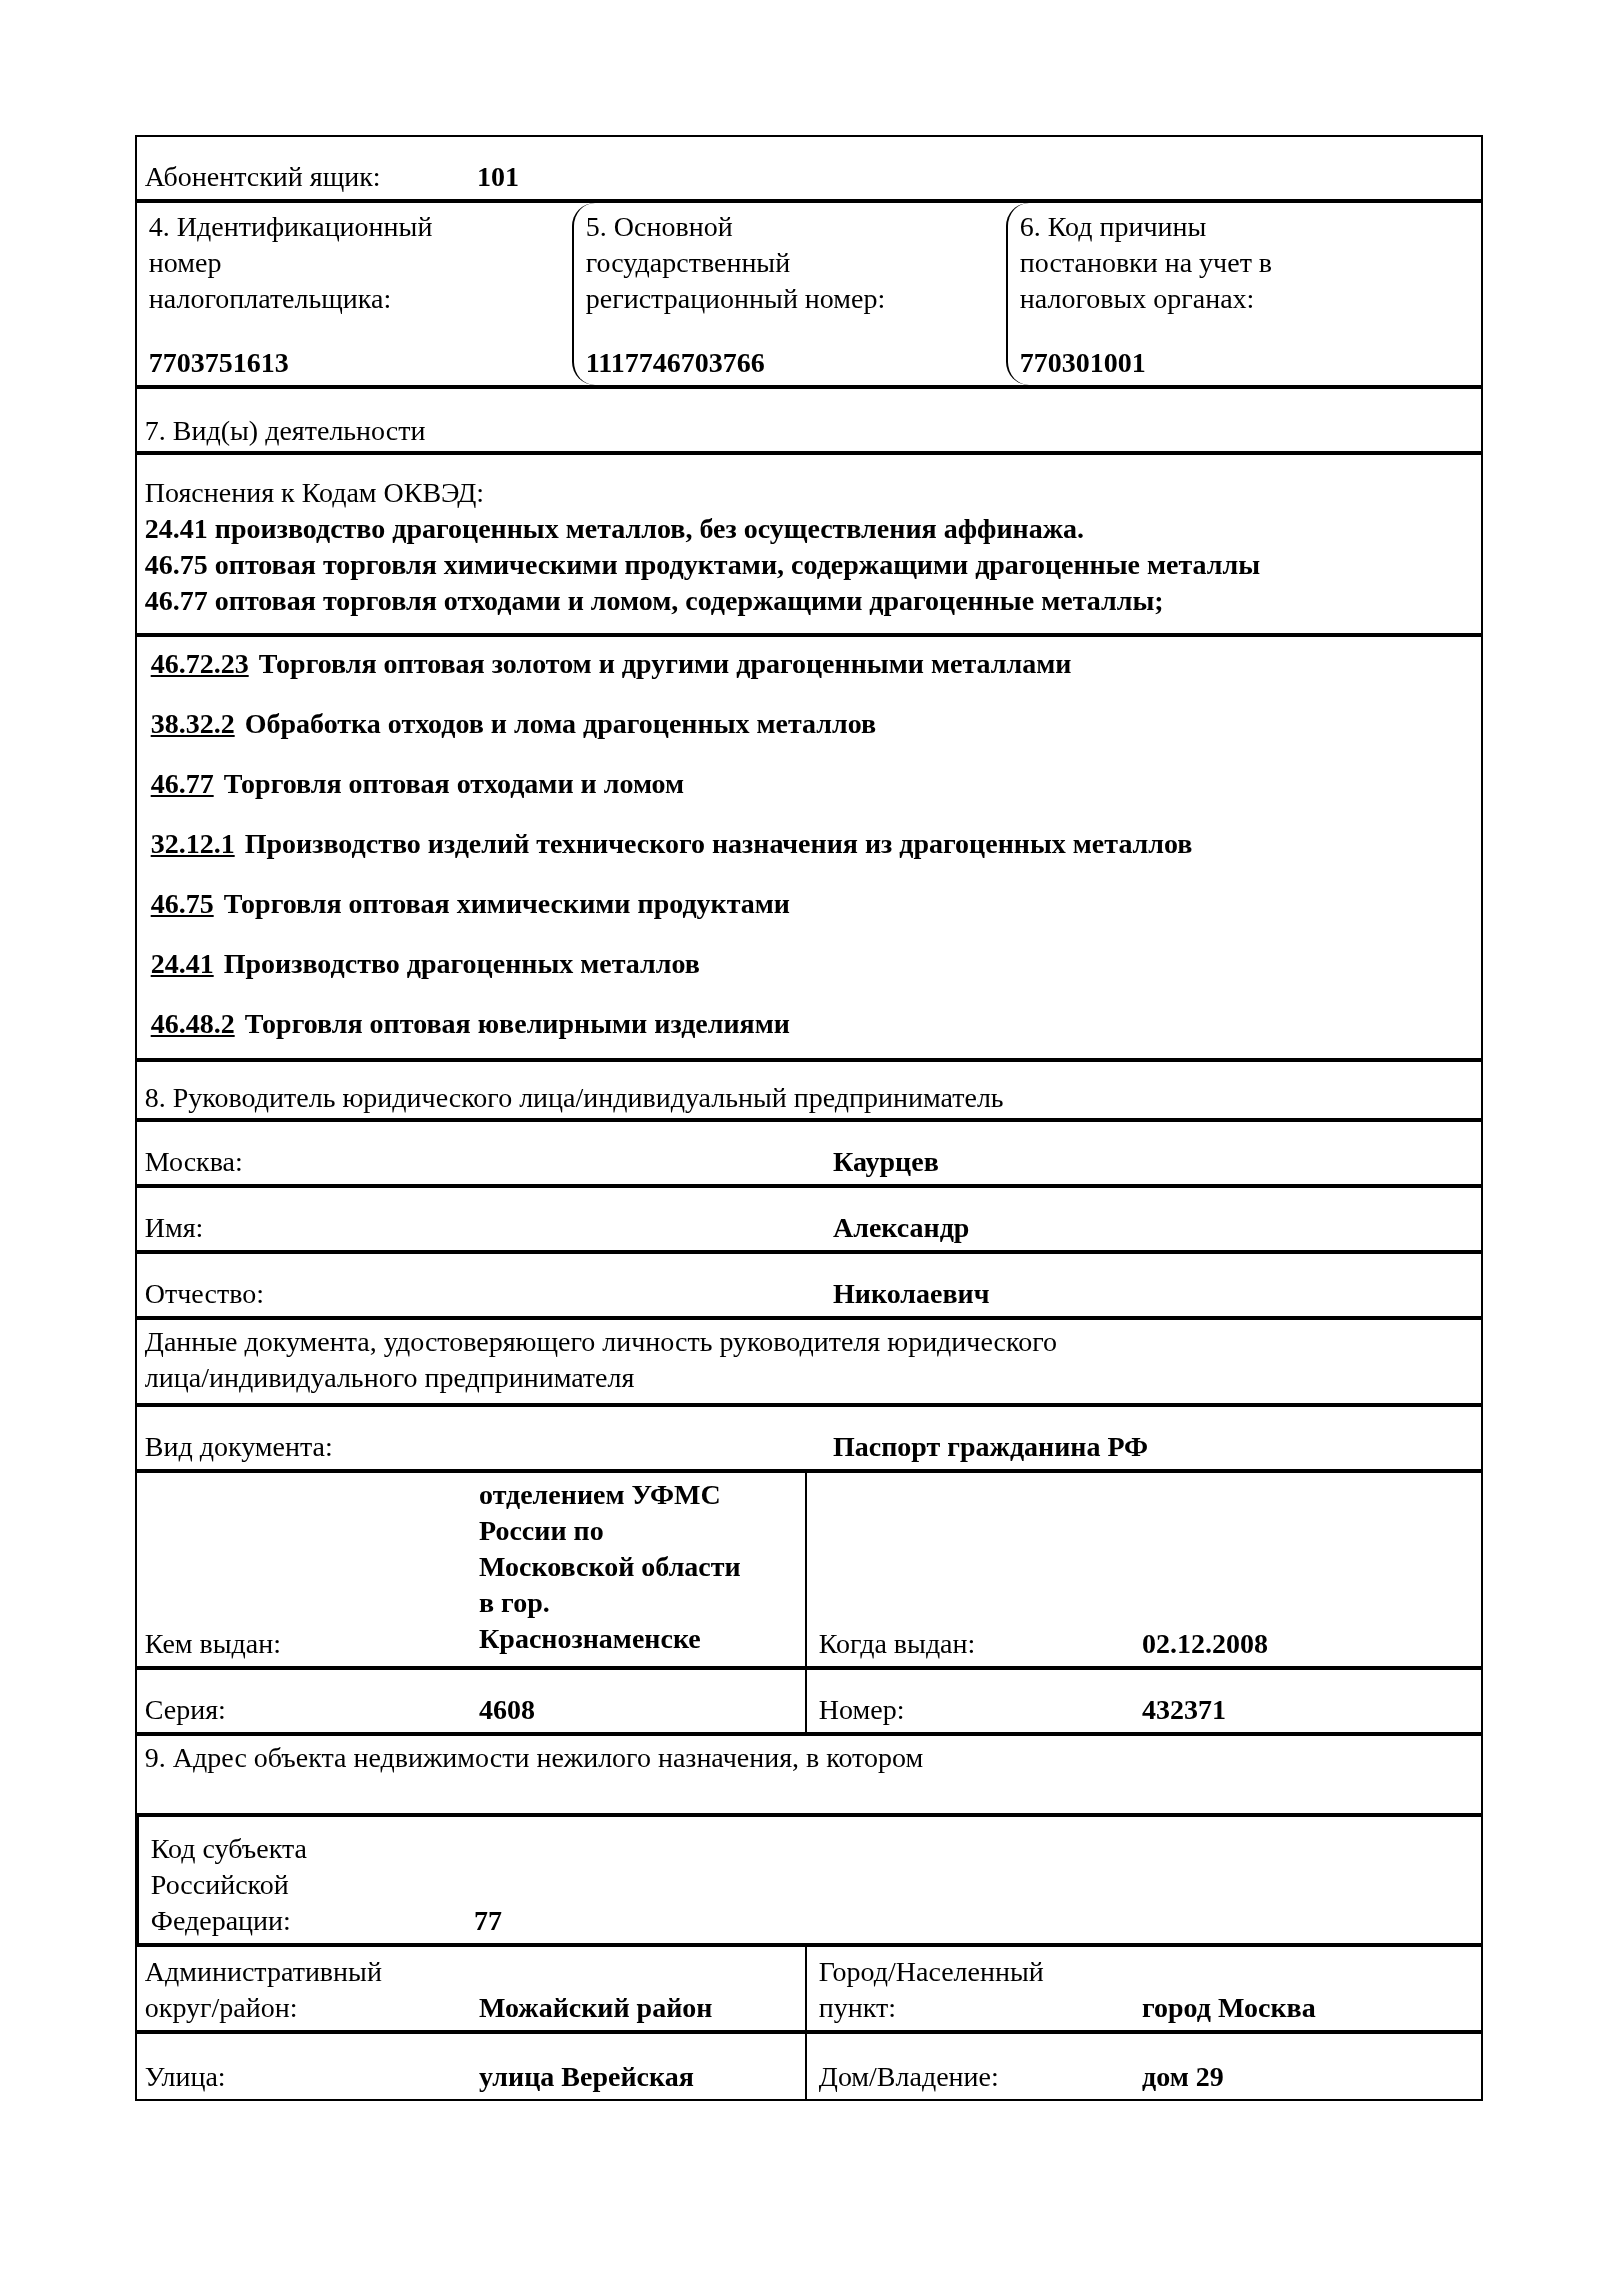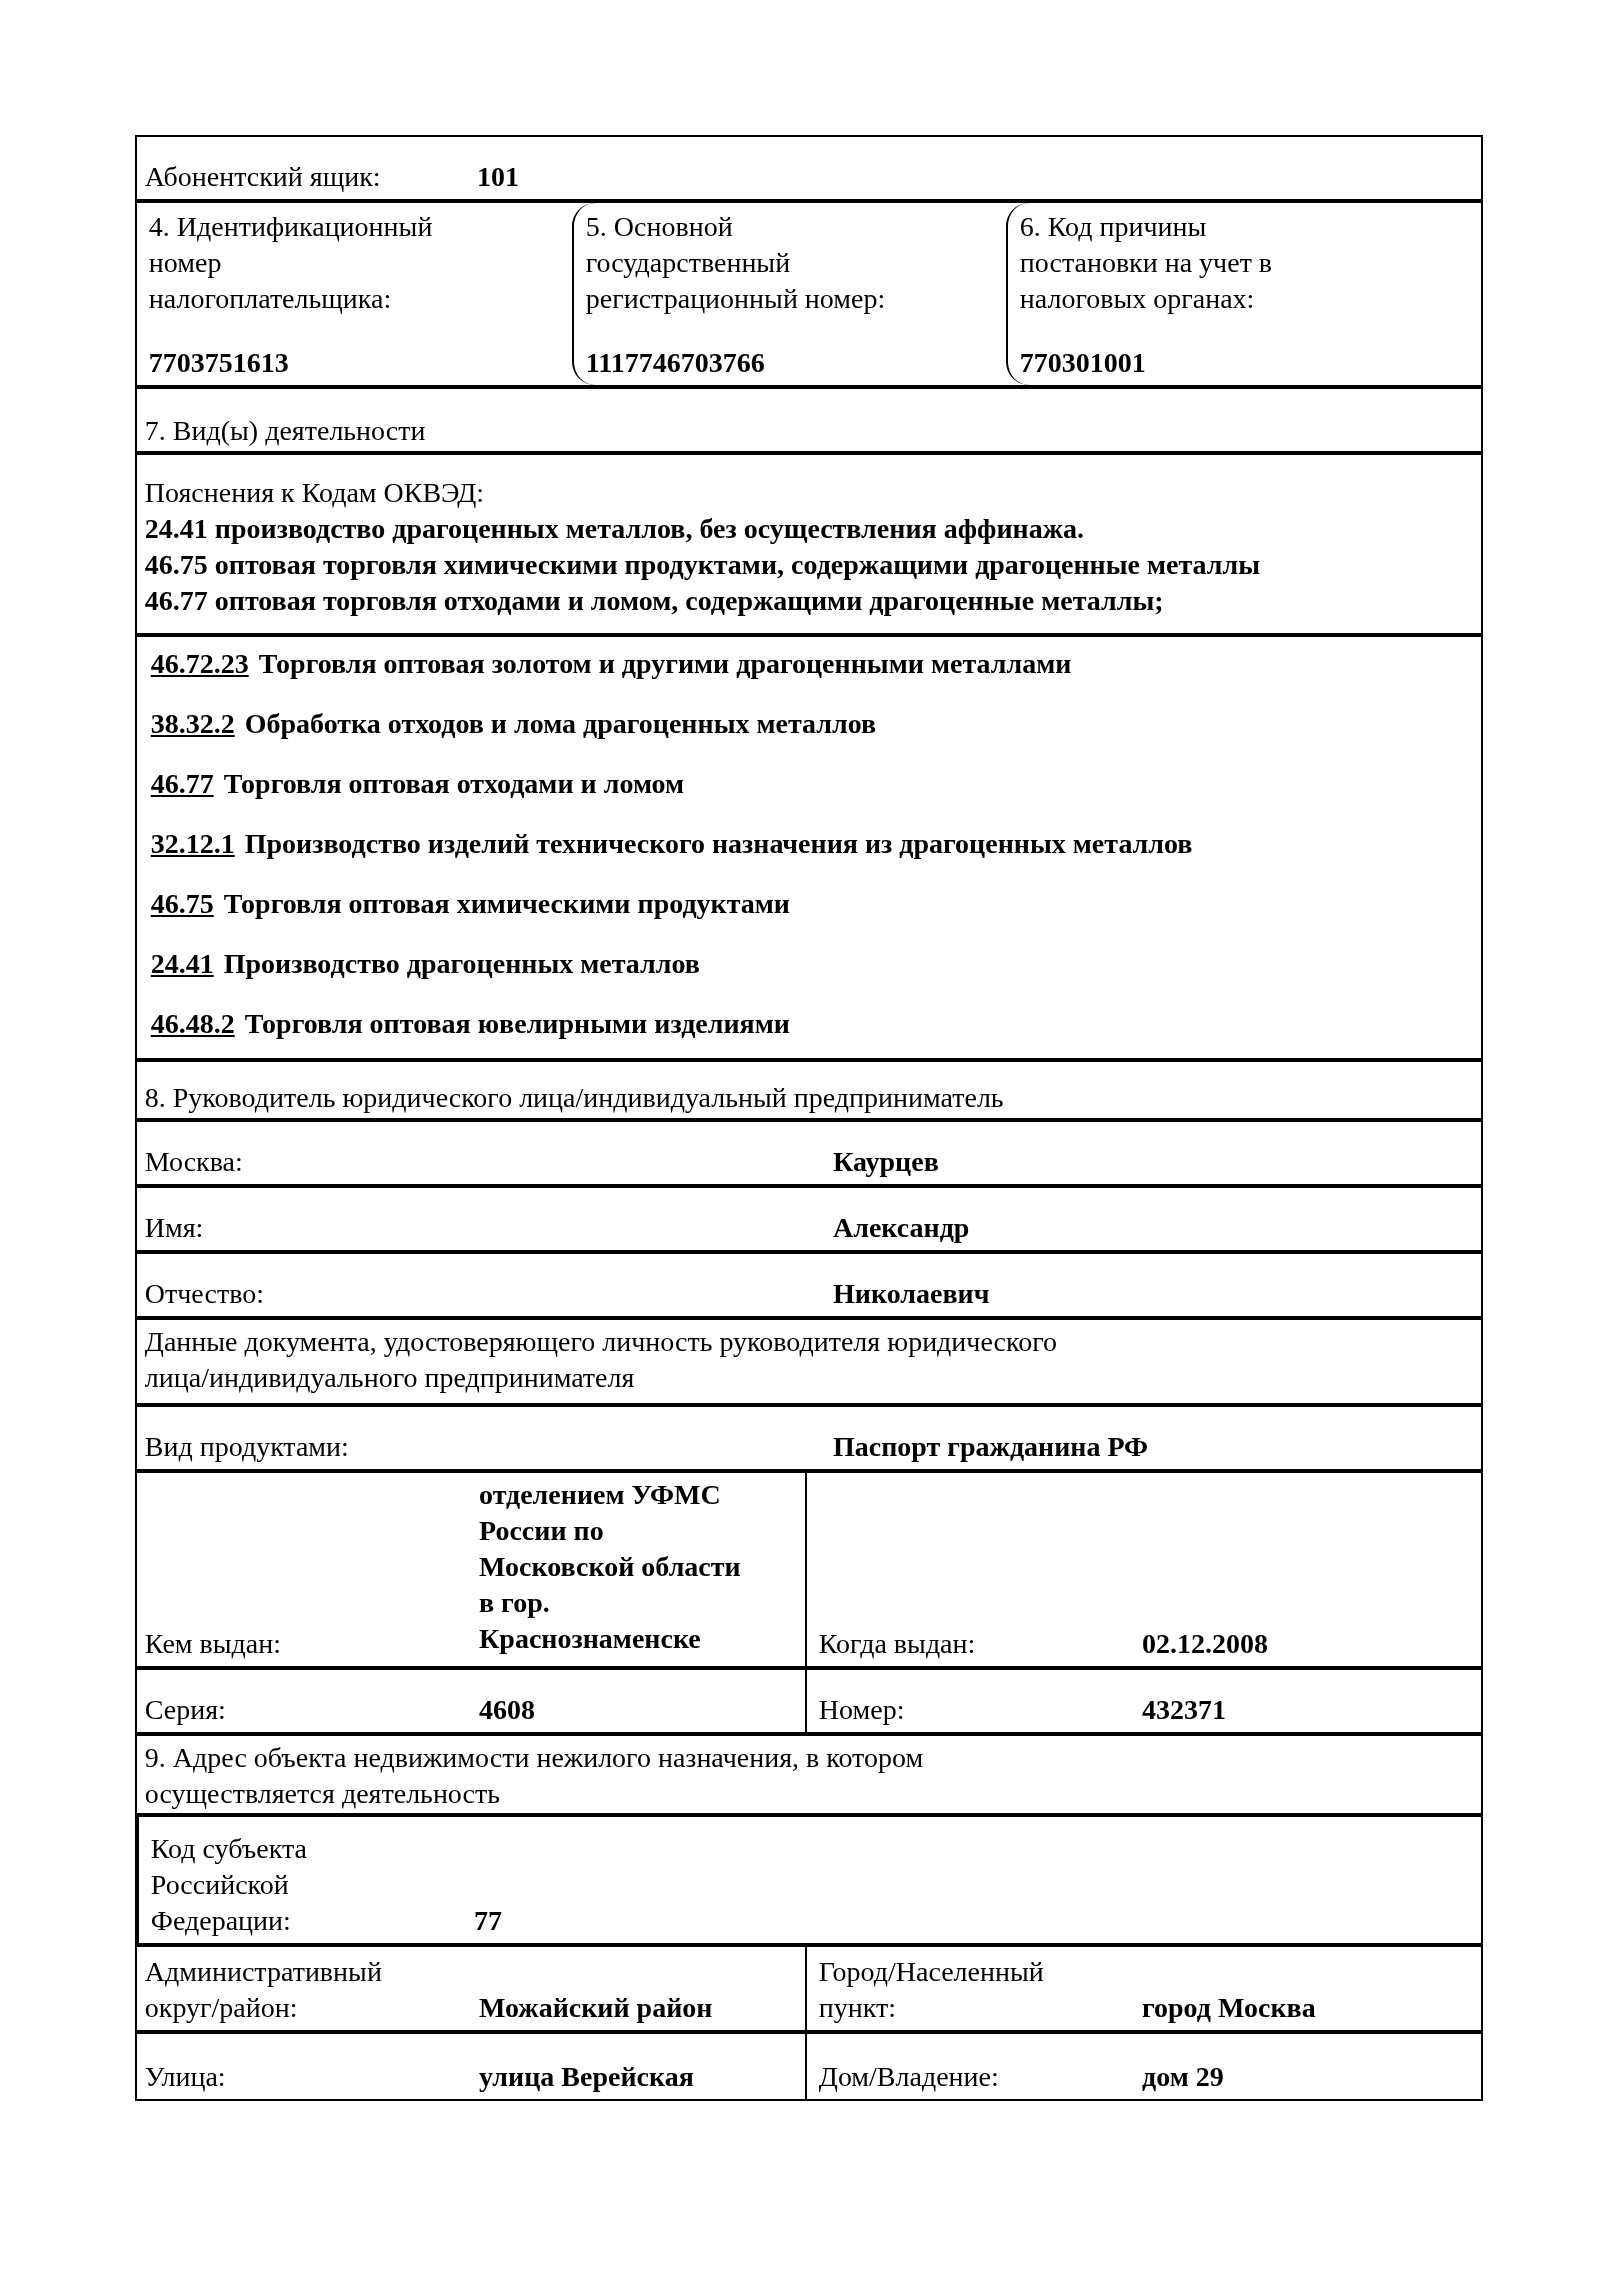--- a/index.html
+++ b/index.html
@@ -164,21 +164,21 @@
     <span class="lbl">Отчество:</span>
     <span class="val">Николаевич</span>
   </div>
 
   <div class="row r-docdata thick">
     <div>Данные документа, удостоверяющего личность руководителя юридического</div>
     <div>лица/индивидуального предпринимателя</div>
   </div>
 
   <div class="row r-kv thick">
-    <span class="lbl">Вид продуктами:</span>
+    <span class="lbl">Вид документа:</span>
     <span class="val">Паспорт гражданина РФ</span>
   </div>
 
   <div class="row r-grid r-issued thick">
     <div class="half left">
       <span class="lbl">Кем выдан:</span>
       <div class="val multi" style="top:3.9px; bottom:auto;">
         <div>отделением УФМС</div>
         <div>России по</div>
         <div>Московской области</div>
@@ -198,21 +198,20 @@
       <span class="val">4608</span>
     </div>
     <div class="half right">
       <span class="lbl">Номер:</span>
       <span class="val">432371</span>
     </div>
   </div>
 
   <div class="row r-sec9 thick">
     <div>9. Адрес объекта недвижимости нежилого назначения, в котором</div>
-    <div>осуществляется деятельность</div>
   </div>
 
   <div class="row r-grid r-index thick">
     <div class="half right">
       <div class="lbl">
         <div>Код субъекта</div>
         <div>Российской</div>
         <div>Федерации:</div>
       </div>
       <span class="val">77</span>

